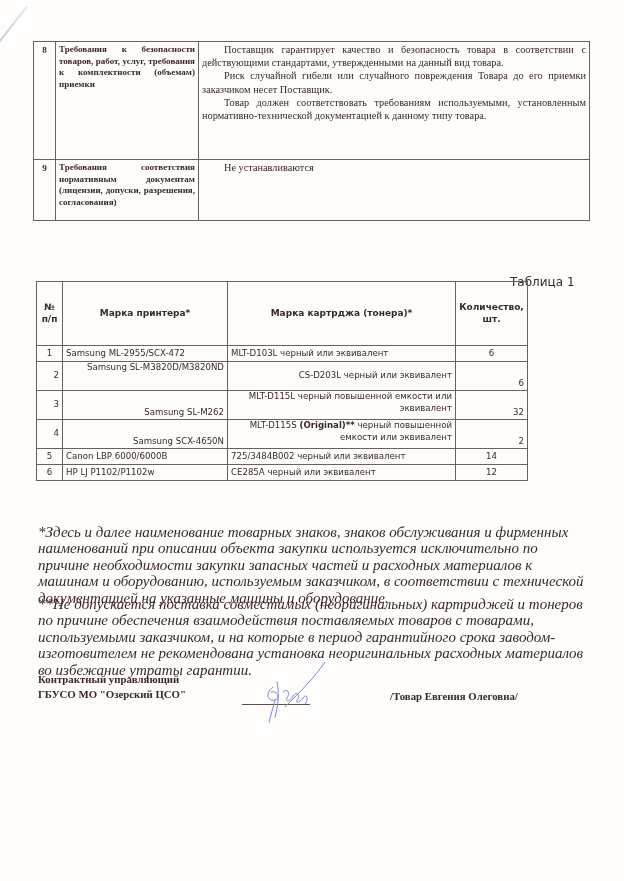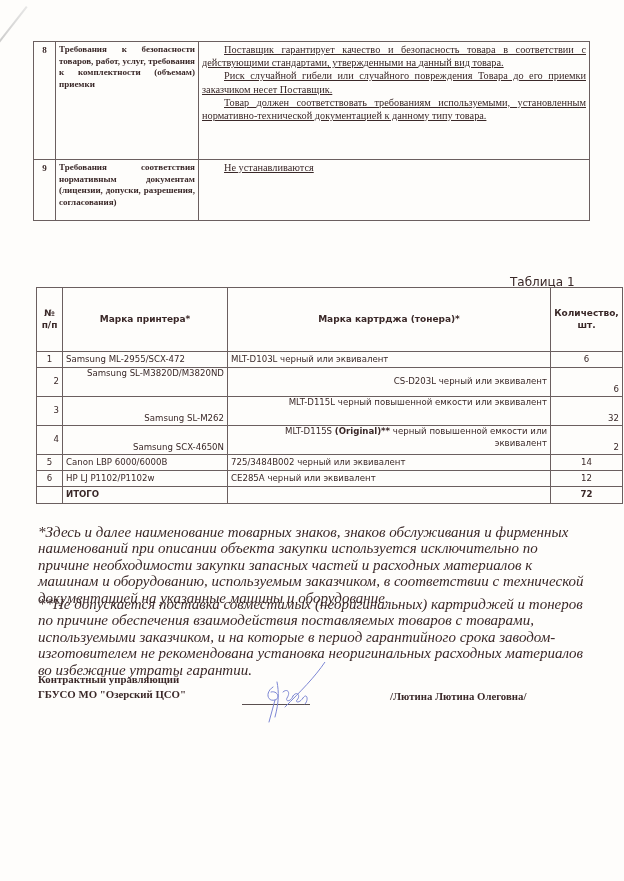--- a/index.html
+++ b/index.html
@@ -6,29 +6,29 @@
   body { width:624px; height:881px; background:#fefdfb; position:relative; overflow:hidden; color:#3a2828; }
   .serif { font-family:"Liberation Serif","DejaVu Serif",serif; }
   .sans { font-family:"DejaVu Sans","Liberation Sans",sans-serif; }
   .fold { position:absolute; left:4px; top:4px; width:2px; height:60px; background:linear-gradient(#ddd,#aaa); transform:rotate(38deg); transform-origin:top left; left:26px; top:6px; opacity:.7; }
 
   
   #tblA { position:absolute; left:33px; top:41px; width:557px; border-collapse:collapse; font-size:10.3px; line-height:13.2px; }
   #tblA td { border:1px solid #6b5f5f; vertical-align:top; padding:1px 3px; }
   #tblA td.n { width:15px; text-align:center; font-weight:bold; font-size:9px; padding-top:2px; }
   #tblA td.h { width:136px; font-weight:bold; font-size:9px; line-height:11.7px; text-align:justify; text-align-last:auto; padding-top:2px; }
-  #tblA td.c { text-align:justify;text-decoration:underline; }
+  #tblA td.c { text-align:justify; }
   #tblA td.c p { margin:0; text-indent:22px; text-align:justify; }
   #tblA tr.r8 td { height:114px; }
   #tblA tr.r9 td { height:57px; }
 
   .tbl-caption { position:absolute; left:510px; top:275px; font-size:12px; }
 
   
-  #tblB { position:absolute; left:36px; top:287px; width:587px; border-collapse:collapse; font-size:8.6px; line-height:11.8px; }
+  #tblB { position:absolute; left:36px; top:281px; width:492px; border-collapse:collapse; font-size:8.6px; line-height:11.8px; }
   #tblB td, #tblB th { border:1px solid #6b5f5f; padding:0 3px; }
   #tblB th { font-weight:bold; height:63px; text-align:center; vertical-align:middle; font-size:9px; }
   #tblB td.num { text-align:center; width:19px; vertical-align:middle; }
   #tblB td.pr { width:158px; vertical-align:bottom;margin-top:20px; }
   #tblB td.ct { vertical-align:top;margin-top:18px; }
   #tblB td.q { width:65px; text-align:center; vertical-align:bottom; }
   #tblB tr.s td { height:15px; }
   #tblB tr.d td { height:28px;text-align:right; }
   #tblB tr.t td { height:16px; }
   .b { font-weight:bold; }
@@ -108,39 +108,33 @@
     <td class="pr" style="vertical-align:middle">Canon LBP 6000/6000B</td>
     <td class="ct" style="vertical-align:middle">725/3484B002 черный или эквивалент</td>
     <td class="q" style="vertical-align:middle">14</td>
   </tr>
   <tr class="s">
     <td class="num">6</td>
     <td class="pr" style="vertical-align:middle">HP LJ P1102/P1102w</td>
     <td class="ct" style="vertical-align:middle">CE285A черный или эквивалент</td>
     <td class="q" style="vertical-align:middle">12</td>
   </tr>
-  <tr class="t">
-    <td class="num"></td>
-    <td class="pr b" style="vertical-align:middle">ИТОГО</td>
-    <td class="ct"></td>
-    <td class="q b" style="vertical-align:middle">72</td>
-  </tr>
 </tbody>
   </table>
 
 <div id="note1" class="notes serif">
   <p>*Здесь и далее наименование товарных знаков, знаков обслуживания и фирменных наименований при описании объекта закупки используется исключительно по причине необходимости закупки запасных частей и расходных материалов к машинам и оборудованию, используемым заказчиком, в соответствии с технической документацией на указанные машины и оборудование.</p>
 </div>
 <div id="note2" class="notes serif">
   <p>**Не допускается поставка совместимых (неоригинальных) картриджей и тонеров по причине обеспечения взаимодействия поставляемых товаров с товарами, используемыми заказчиком, и на которые в период гарантийного срока заводом-изготовителем не рекомендована установка неоригинальных расходных материалов во избежание утраты гарантии.</p>
 </div>
 
 <div class="sig-left serif">
   <div>Контрактный управляющий</div>
   <div>ГБУСО МО "Озерский ЦСО"</div>
 </div>
 
 <div class="sig-line"></div>
 <svg class="sig-svg" width="80" height="70" viewBox="0 0 80 70">
   <path d="M70 0 C60 15 45 30 30 45 M18 25 C10 30 12 40 20 38 C26 36 22 28 16 30 M20 38 L14 60 M22 20 C24 30 24 40 20 55 M28 30 C32 26 36 30 32 36 C30 40 36 40 38 34 M38 34 C42 28 46 34 42 38 C40 40 44 42 48 36 M48 36 C52 30 54 38 50 42" fill="none" stroke="#7c86d4" stroke-width="1" stroke-linecap="round"></path>
 </svg>
 
-<div class="sig-right serif">/Лютина Лютина Олеговна/</div>
+<div class="sig-right serif">/Товар Евгения Олеговна/</div>
 
 </body></html>

